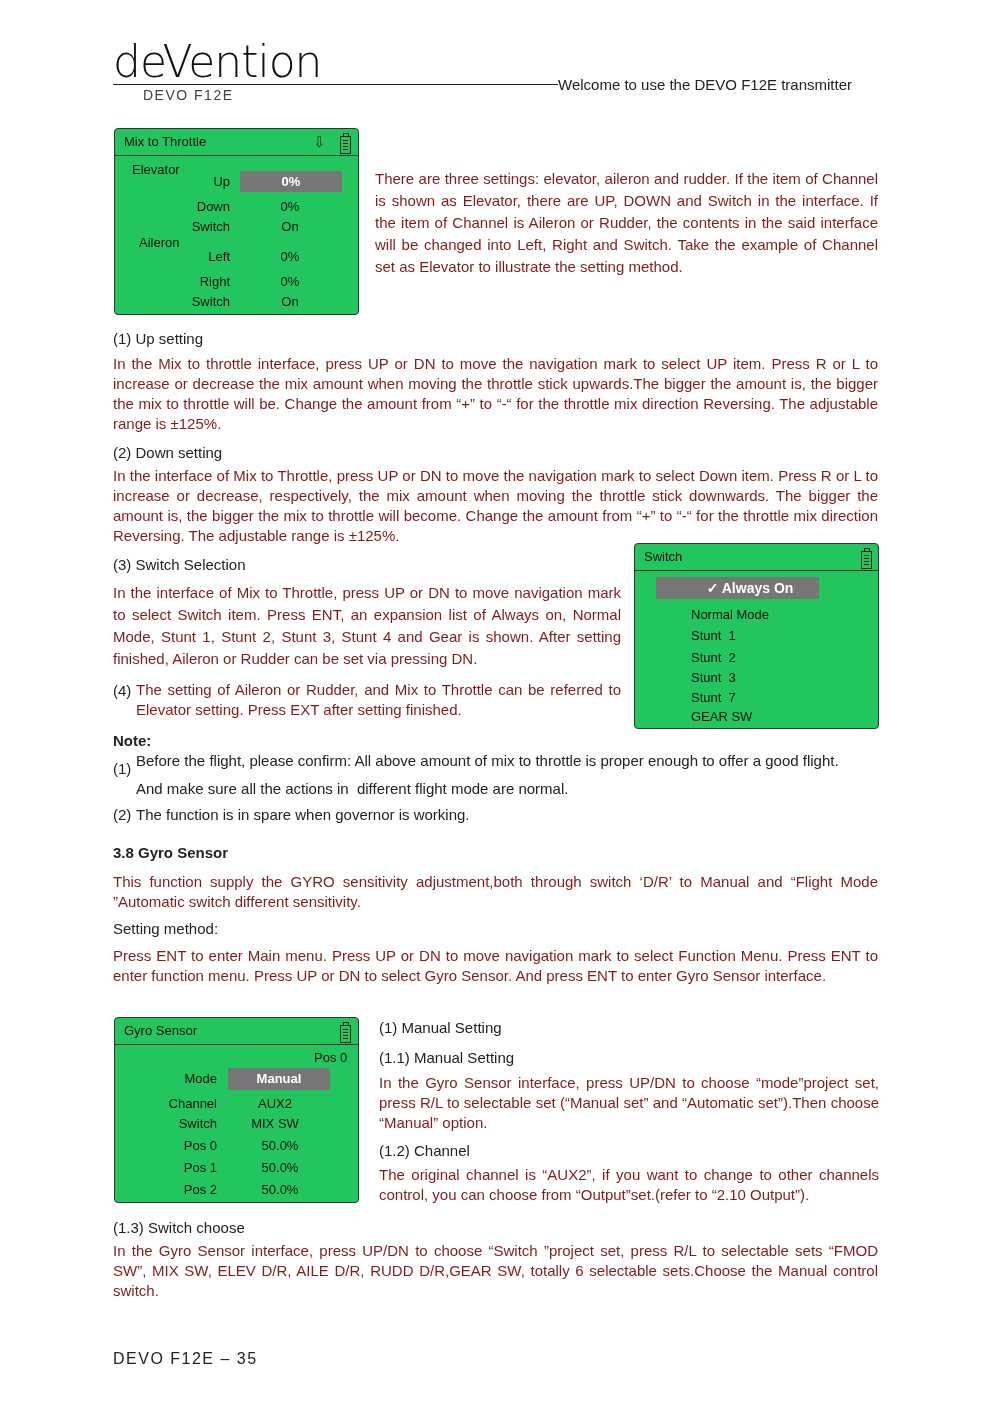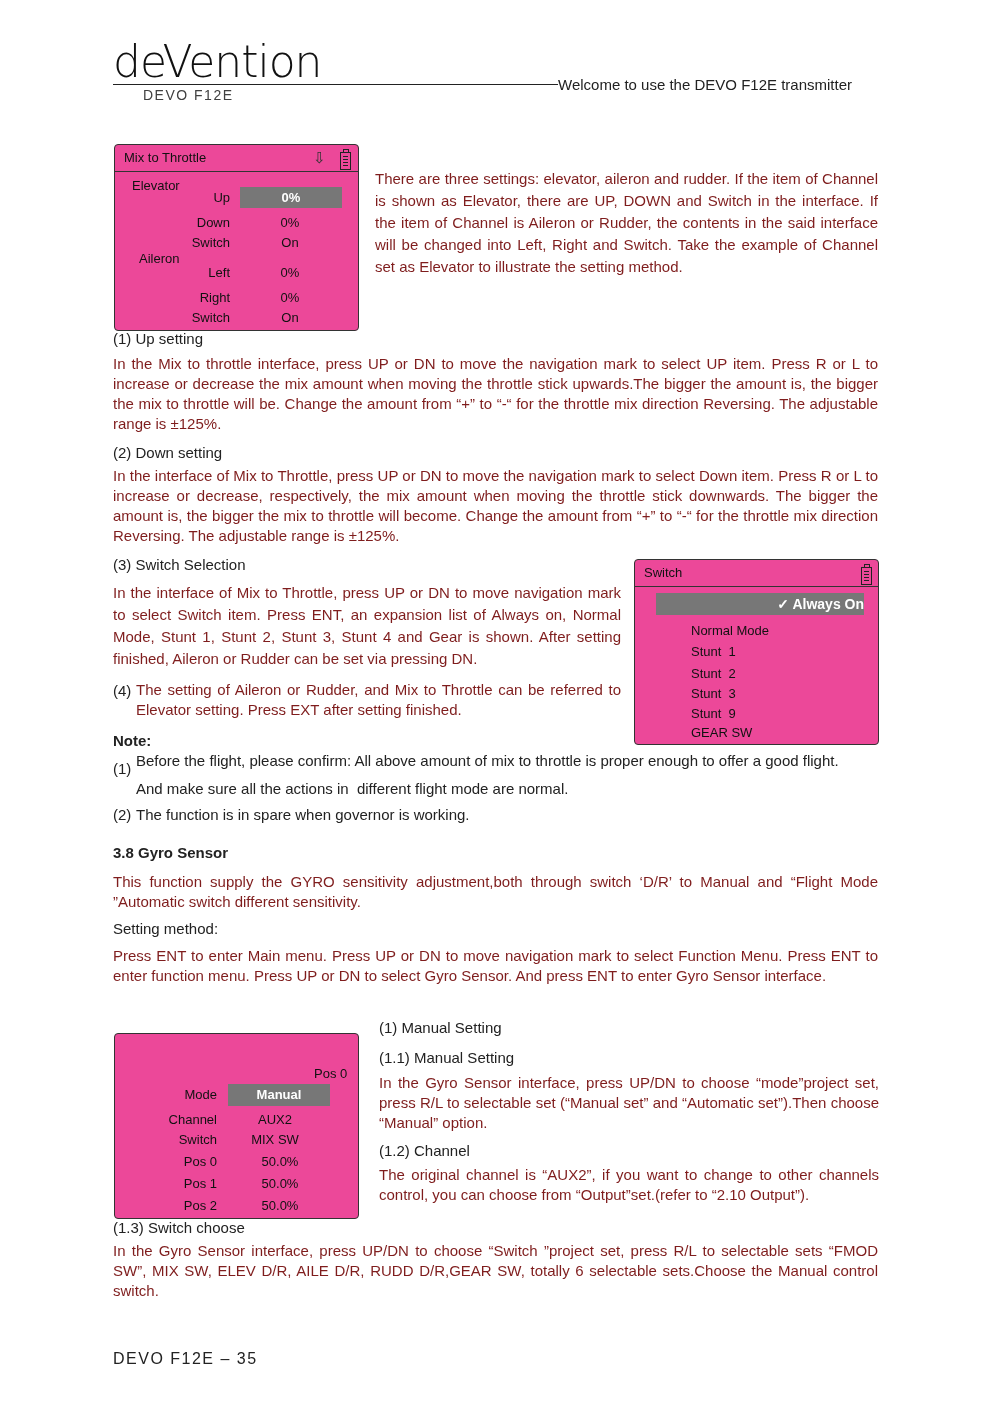--- a/index.html
+++ b/index.html
@@ -6,21 +6,21 @@
   body { width: 992px; height: 1416px; position: relative; font-family: "Liberation Sans", sans-serif; color: #1a1a1a; overflow: hidden; }
   .abs { position: absolute; }
 
   
   .logo { left: 113px; top: 22px; font-family: "DejaVu Sans", sans-serif; font-weight: 200; font-size: 44px; letter-spacing: -1px; color: #111; line-height: 1; }
   .header-rule { left: 113px; top: 84px; width: 444px; height: 1px; background: #222; }
   .header-model { left: 143px; top: 87px; font-size: 14px; letter-spacing: 1.5px; color: #404040; }
   .header-welcome { left: 558px; top: 76px; font-size: 15px; color: #222; }
 
   
-  .lcd { position: absolute; border: 1.5px solid #333; border-radius: 4px; background: #ec4899; font-family: "Liberation Sans", sans-serif; font-size: 13px; color: #111; margin-top: 16px; }
+  .lcd { position: absolute; border: 1.5px solid #333; border-radius: 4px; background: #22c55e; font-family: "Liberation Sans", sans-serif; font-size: 13px; color: #111; }
   .lcd-title { position: absolute; left: 0; right: 0; top: 0; height: 26px; border-bottom: 1px solid #333; }
   .lcd-title span.t { position: absolute; left: 9px; top: 5px; font-size: 13px; }
   .icon-batt { position: absolute; top: 4px; width: 9px; height: 16px; border: 1px solid #222; }
   .icon-batt:before { content: ""; position: absolute; left: 2px; top: -4px; width: 4px; height: 3px; border: 1px solid #222; border-bottom: none; }
   .icon-batt i { position: absolute; left: 2px; right: 2px; height: 1px; background: #222; }
   .icon-arrow { position: absolute; top: 5px; font-size: 15px; line-height: 1; color: #333; }
   .cell { position: absolute; font-size: 13px; white-space: nowrap; }
   .r { text-align: right; }
   .c { text-align: center; }
   .hl { position: absolute; background: #777; color: #fff; font-weight: bold; text-align: center; }
@@ -84,42 +84,51 @@
 <div class="lcd" style="left:634px; top:543px; width:243px; height:184px;">
   <div class="lcd-title">
     <span class="t">Switch</span>
     <span class="icon-batt" style="left:226px; top:7px;">
         <i style="top:3px"></i>
         <i style="top:6px"></i>
         <i style="top:9px"></i>
         <i style="top:12px"></i>
       </span>
   </div>
-  <span class="hl" style="left:21px; top:33px; width:208px; height:22px; line-height:22px; text-align:right; padding-left:0; text-indent:17px; font-size:14px;">✓ Always On</span>
+  <span class="hl" style="left:21px; top:33px; width:155px; height:22px; line-height:22px; text-align:center; padding-left:8px; text-indent:17px; font-size:14px;">✓ Always On</span>
   <span class="cell" style="left:56px; top:63px;">Normal Mode</span>
   <span class="cell" style="left:56px; top:84px; white-space:pre;">Stunt  1</span>
   <span class="cell" style="left:56px; top:106px; white-space:pre;">Stunt  2</span>
   <span class="cell" style="left:56px; top:126px; white-space:pre;">Stunt  3</span>
-  <span class="cell" style="left:56px; top:146px; white-space:pre;">Stunt  9</span>
+  <span class="cell" style="left:56px; top:146px; white-space:pre;">Stunt  7</span>
   <span class="cell" style="left:56px; top:165px;">GEAR SW</span>
 </div>
 
 <div class="h bold" style="left:113px; top:732px;">Note:</div>
 <div class="h" style="left:113px; top:760px;">(1)</div>
 <div class="h" style="left:136px; top:752px;">Before the flight, please confirm: All above amount of mix to throttle is proper enough to offer a good flight.</div>
 <div class="h" style="left:136px; top:780px; white-space:pre;">And make sure all the actions in  different flight mode are normal.</div>
 <div class="h" style="left:113px; top:806px;">(2)</div>
 <div class="h" style="left:136px; top:806px;">The function is in spare when governor is working.</div>
 
 <div class="h bold" style="left:113px; top:844px;">3.8 Gyro Sensor</div>
 <div class="p just" style="left:113px; top:872px; width:765px;">This function supply the GYRO sensitivity adjustment,both through switch ‘D/R’ to Manual and “Flight Mode ”Automatic switch different sensitivity.</div>
 <div class="h" style="left:113px; top:920px;">Setting method:</div>
 <div class="p just" style="left:113px; top:946px; width:765px;">Press ENT to enter Main menu. Press UP or DN to move navigation mark to select Function Menu. Press ENT to enter function menu. Press UP or DN to select Gyro Sensor. And press ENT to enter Gyro Sensor interface.</div>
 
 <div class="lcd" style="left:114px; top:1017px; width:243px; height:184px;">
+  <div class="lcd-title">
+    <span class="t">Gyro Sensor</span>
+    <span class="icon-batt" style="left:225px; top:7px;">
+        <i style="top:3px"></i>
+        <i style="top:6px"></i>
+        <i style="top:9px"></i>
+        <i style="top:12px"></i>
+      </span>
+  </div>
   <span class="cell" style="left:199px; top:32px;">Pos 0</span>
   <span class="cell r" style="left:30px; width:72px; top:53px;">Mode</span>
   <span class="hl" style="left:113px; top:50px; width:102px; height:22px; line-height:22px; font-size:13px;">Manual</span>
   <span class="cell r" style="left:30px; width:72px; top:78px;">Channel</span>
   <span class="cell c" style="left:125px; width:70px; top:78px;">AUX2</span>
   <span class="cell r" style="left:30px; width:72px; top:98px;">Switch</span>
   <span class="cell c" style="left:125px; width:70px; top:98px;">MIX SW</span>
   <span class="cell r" style="left:30px; width:72px; top:120px;">Pos 0</span>
   <span class="cell c" style="left:130px; width:70px; top:120px;">50.0%</span>
   <span class="cell r" style="left:30px; width:72px; top:142px;">Pos 1</span>

